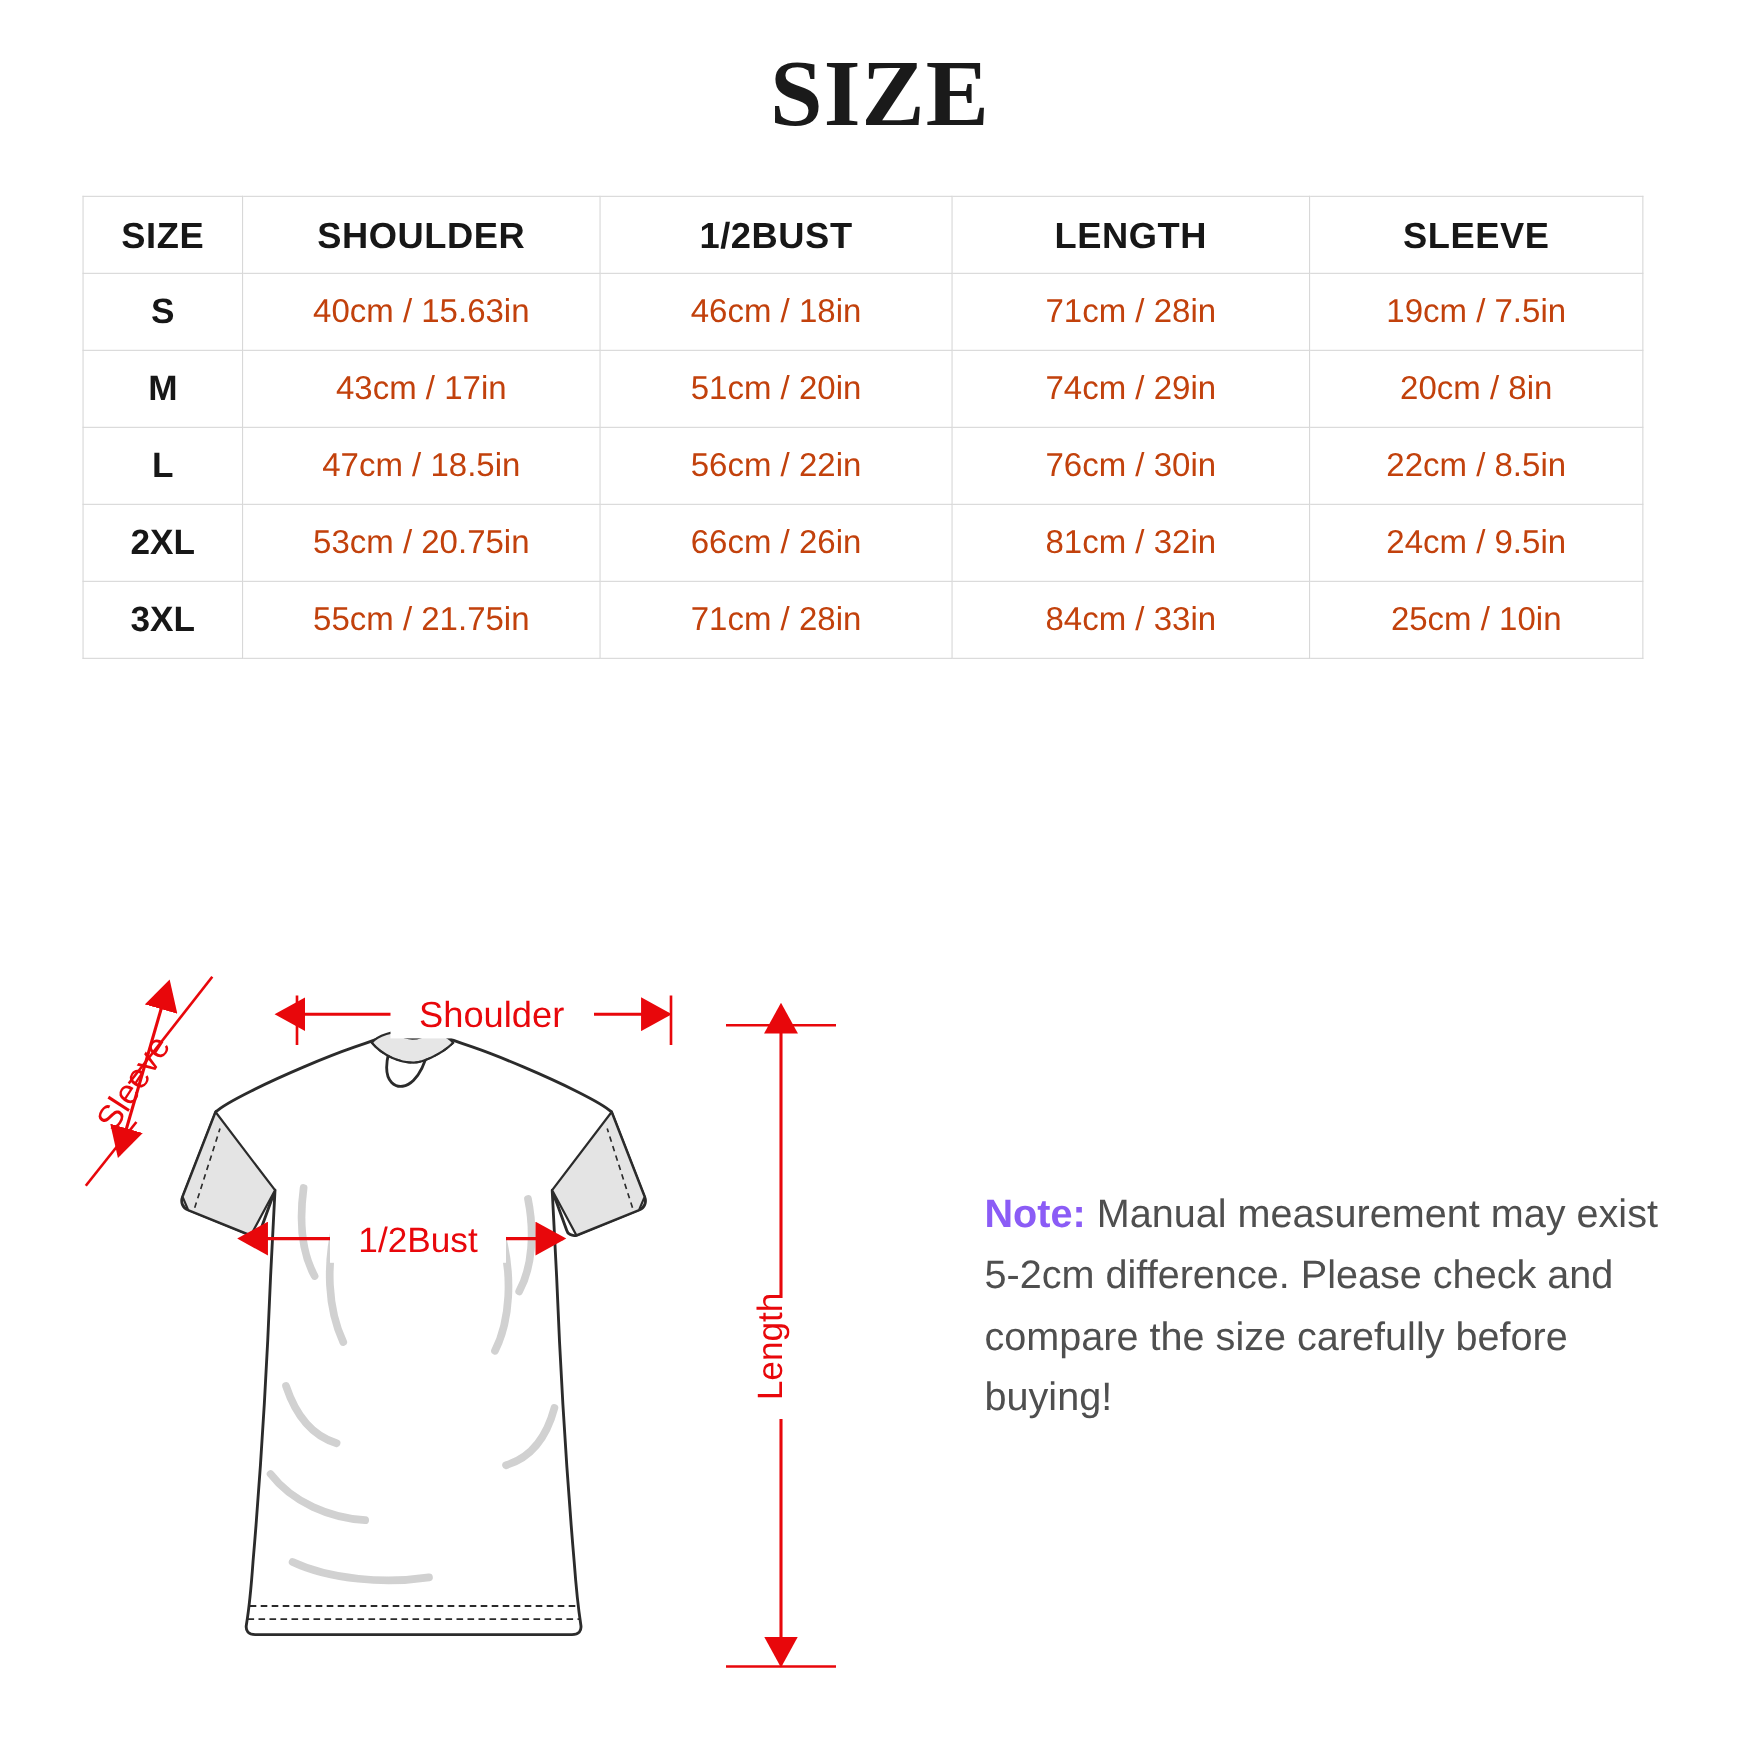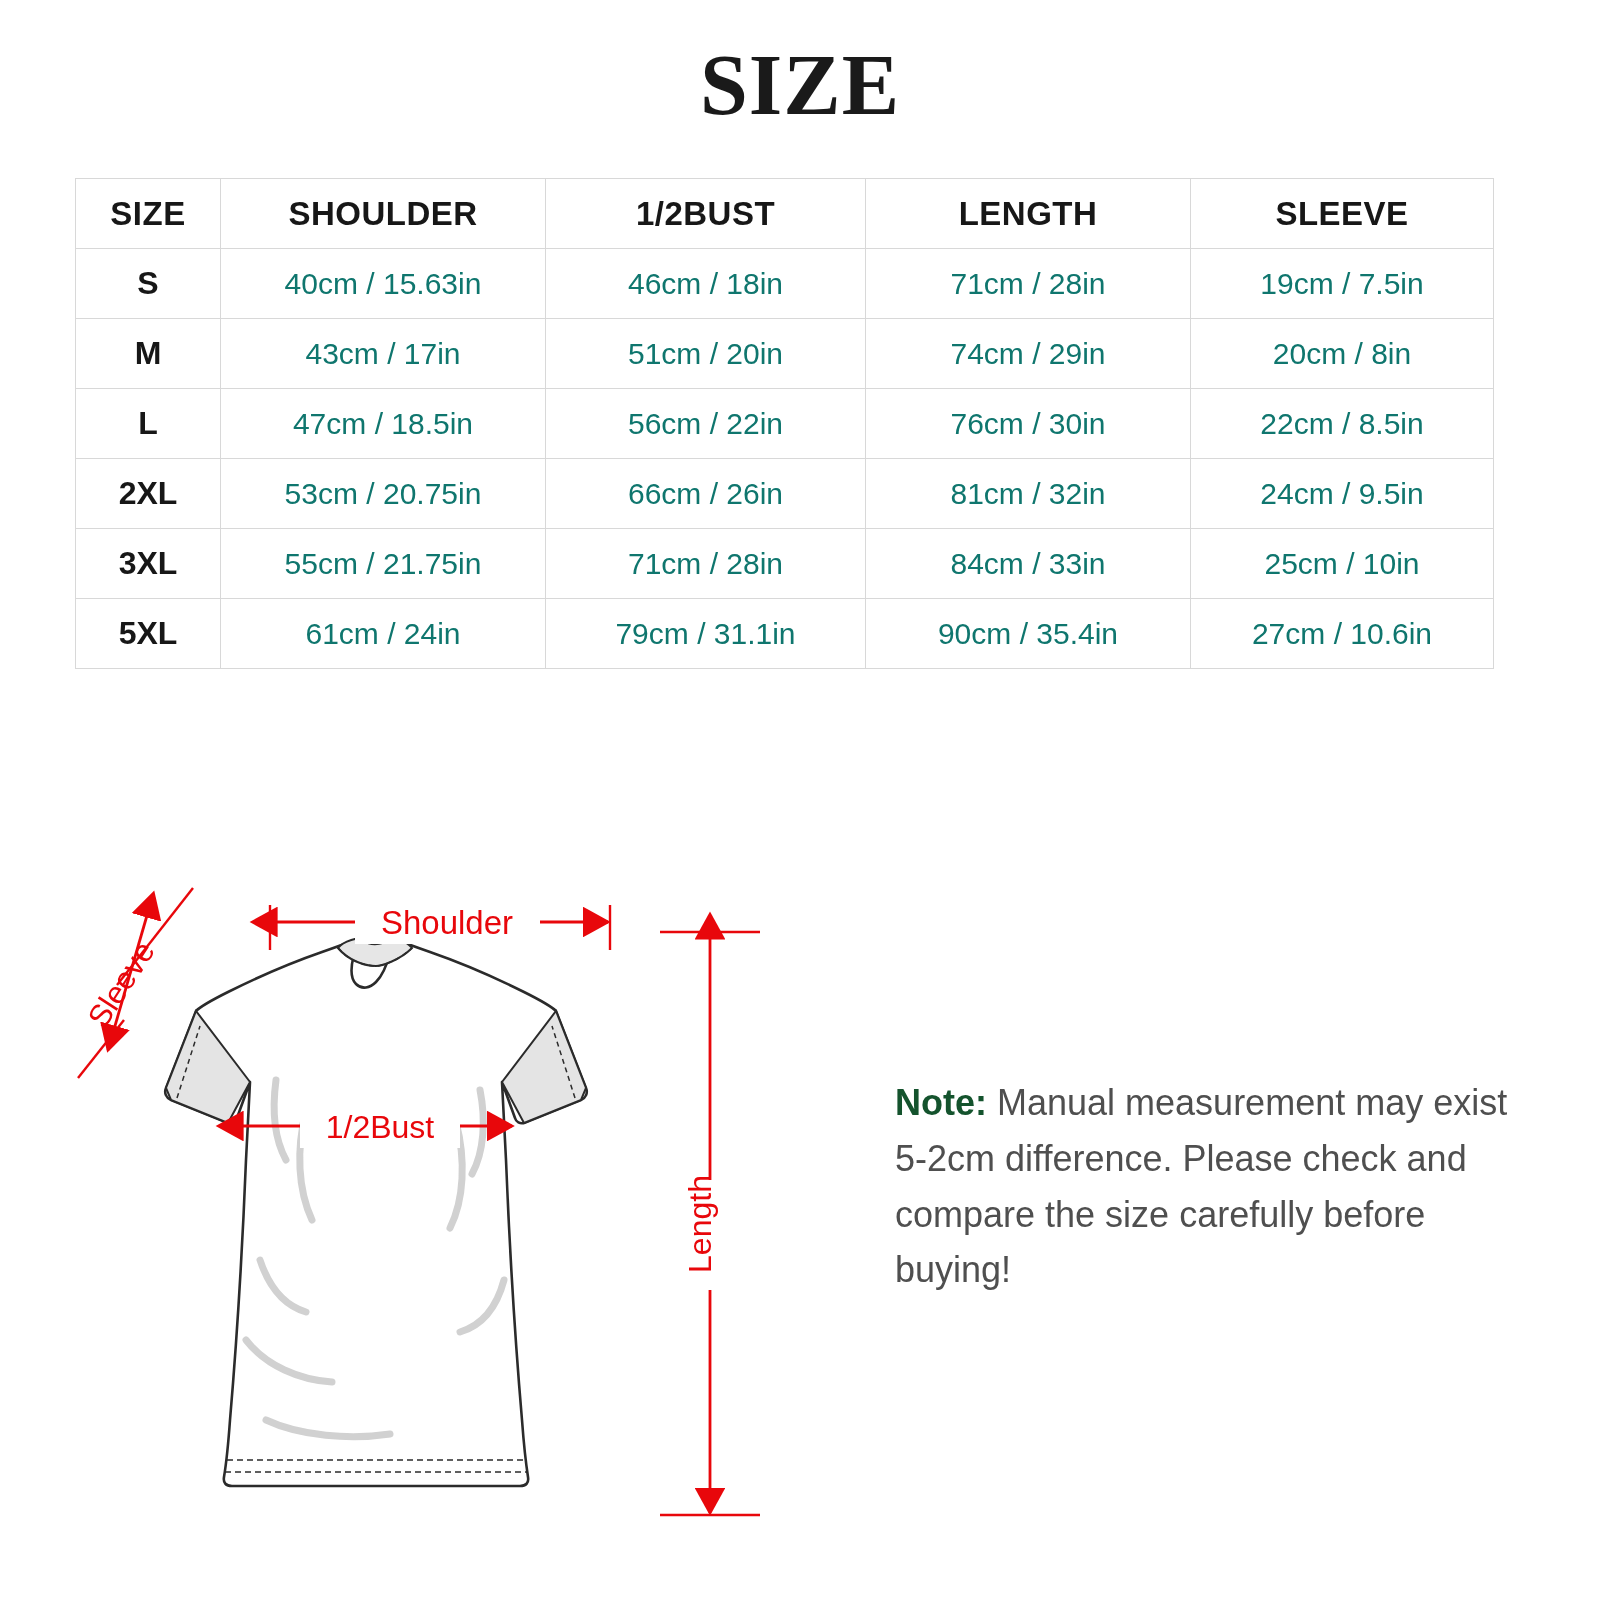--- a/index.html
+++ b/index.html
@@ -53,21 +53,21 @@
     color: #171717;
     letter-spacing: 0.5px;
   }
   table.size-table td.size-label {
     font-size: 32px;
     font-weight: bold;
     color: #171717;
   }
   table.size-table td.val {
     font-size: 30px;
-    color: #0f766e;
+    color: #c2410c;
     font-weight: normal;
   }
 
   
   #diagram {
     position: absolute;
     left: 60px;
     top: 860px;
     width: 800px;
     height: 700px;
@@ -75,21 +75,21 @@
   #note {
     position: absolute;
     left: 895px;
     top: 1075px;
     width: 640px;
     font-size: 36px;
     line-height: 1.55;
     color: #4f4f4f;
   }
   #note b {
-    color: #14532d;
+    color: #8b5cf6;
     font-weight: bold;
   }
   .red { fill: #e8070b; }
   .redstroke { stroke: #e8070b; }
   svg text { font-family: "Liberation Sans", sans-serif; }
 </style>
 </head>
 <body>
 
 <div id="title">SIZE</div>
@@ -140,27 +140,20 @@
         <td class="val">66cm / 26in</td>
         <td class="val">81cm / 32in</td>
         <td class="val">24cm / 9.5in</td>
       </tr>
       <tr>
         <td class="size-label">3XL</td>
         <td class="val">55cm / 21.75in</td>
         <td class="val">71cm / 28in</td>
         <td class="val">84cm / 33in</td>
         <td class="val">25cm / 10in</td>
-      </tr>
-      <tr>
-        <td class="size-label">5XL</td>
-        <td class="val">61cm / 24in</td>
-        <td class="val">79cm / 31.1in</td>
-        <td class="val">90cm / 35.4in</td>
-        <td class="val">27cm / 10.6in</td>
       </tr>
     </tbody>
   </table>
 </div>
 
 <div id="diagram">
   <svg width="800" height="700" viewBox="0 0 800 700">
     <defs>
       <marker id="arrH" markerWidth="11" markerHeight="11" refX="9" refY="5.5" orient="auto">
         <path d="M0,0 L10,5.5 L0,11 z" fill="#e8070b"></path>

